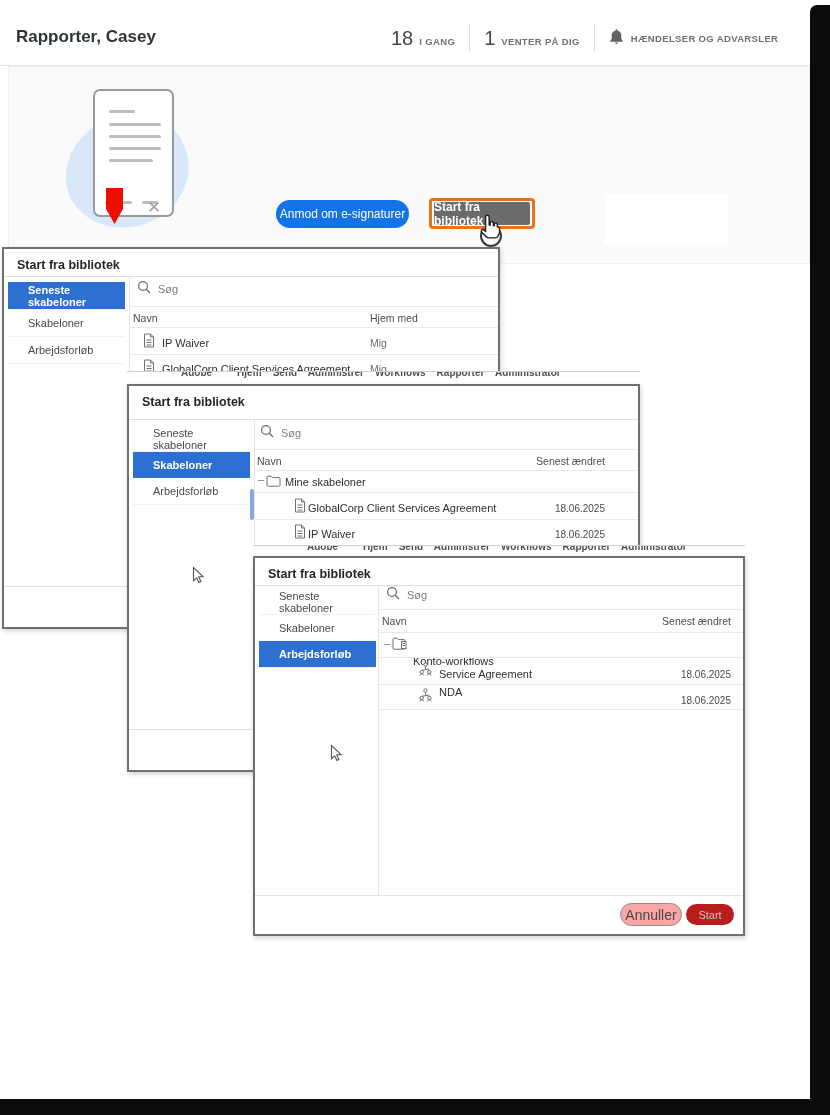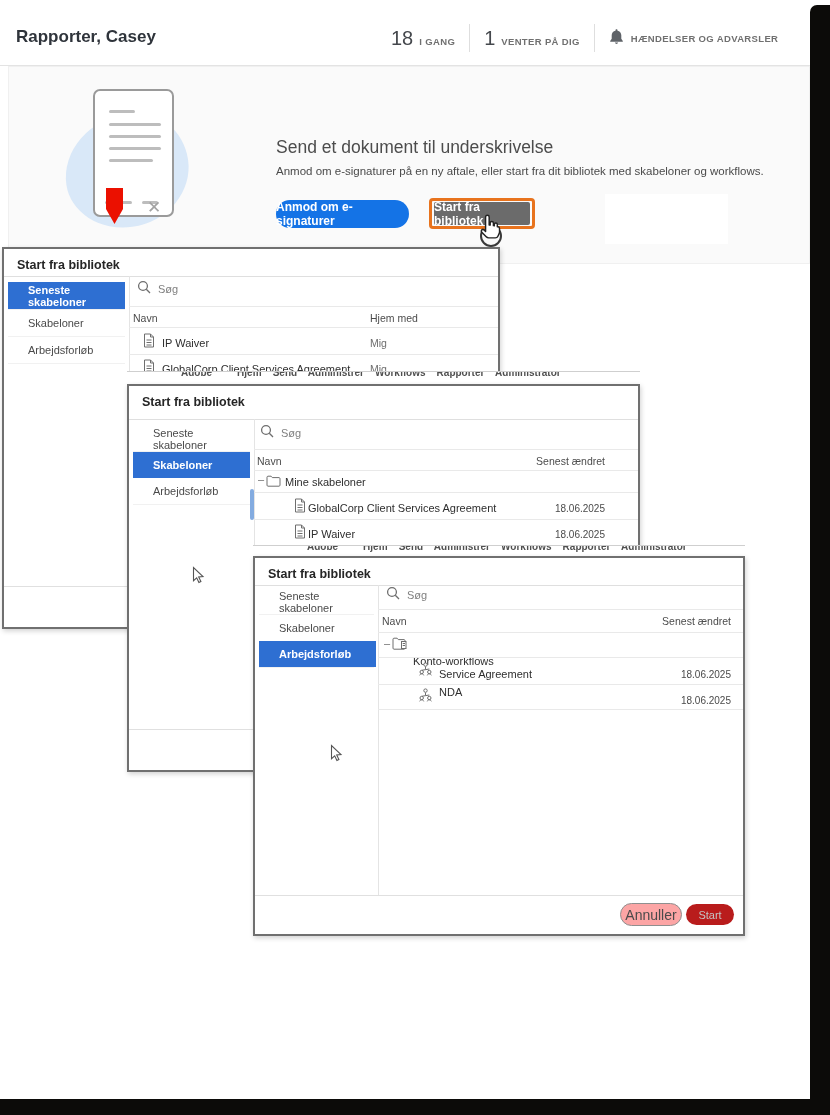--- a/index.html
+++ b/index.html
@@ -17,21 +17,21 @@
   .stat-label{font-size:9.5px;font-weight:700;color:#707070;letter-spacing:.35px}
   .stat-div{width:1px;height:28px;background:#dedede}
   .alerts{display:flex;align-items:center;gap:7px;cursor:pointer}
   .hdr-rule{position:absolute;left:0;top:65px;width:810px;height:1px;background:#e3e3e3}
 
   
   .hero{position:absolute;left:8px;top:66px;width:802px;height:198px;background:#fafafa;border:1px solid #f0f0f0}
   .hero-title{position:absolute;left:267px;top:70px;font-size:17.5px;color:#4c4c4c}
   .hero-sub{position:absolute;left:267px;top:98px;font-size:11.5px;color:#4a4a4a}
   .btn-blue{position:absolute;left:267px;top:133px;width:133px;height:28px;border-radius:15px;background:#1473e6;
-    color:#fff;font-size:12px;font-weight:700;display:flex;align-items:center;justify-content:center;cursor:pointer}
+    color:#fff;font-size:12px;font-weight:400;display:flex;align-items:center;justify-content:center;cursor:pointer}
   .hl-orange{position:absolute;left:420px;top:131px;width:106px;height:31px;border:3px solid #e8731d;border-radius:4px;
     display:flex;align-items:center;justify-content:center}
   .btn-grey{width:96px;height:23px;background:#6b6b6b;border-radius:2px;color:#fff;font-size:12px;font-weight:700;
     display:flex;align-items:center;justify-content:center;cursor:pointer}
   .white-box{position:absolute;left:596px;top:127px;width:123px;height:50px;background:#fff}
   .click-ring{position:absolute;left:471px;top:158px;width:22px;height:22px;border:2px solid #3a3a3a;border-radius:50%}
 
   
   .illus{position:absolute;left:52px;top:14px;width:150px;height:155px}
   .blob{position:absolute;left:4px;top:33px;width:124px;height:113px;background:#d9e8f8;
@@ -110,22 +110,20 @@
         <div class="doc-line" style="left:14px;top:32px;width:52px"></div>
         <div class="doc-line" style="left:14px;top:44px;width:52px"></div>
         <div class="doc-line" style="left:14px;top:56px;width:52px"></div>
         <div class="doc-line" style="left:14px;top:68px;width:44px"></div>
         <div class="doc-line" style="left:10px;top:110px;width:27px"></div>
         <div class="doc-line" style="left:47px;top:110px;width:16px"></div>
       </div>
       <div class="ribbon"></div>
       <div class="doc-x">✕</div>
     </div>
-    <div class="hero-title">Send et dokument til underskrivelse</div>
-    <div class="hero-sub">Anmod om e-signaturer på en ny aftale, eller start fra dit bibliotek med skabeloner og workflows.</div>
     <div class="white-box"></div>
     <div class="click-ring"></div>
     <div class="btn-blue">Anmod om e-signaturer</div>
     <div class="hl-orange">
       <div class="btn-grey">Start fra bibliotek</div>
     </div>
   </div>
 
   <div class="dlg" style="left:2px;top:247px;width:498px;height:382px">
     <div class="dlg-title">Start fra bibliotek</div>

